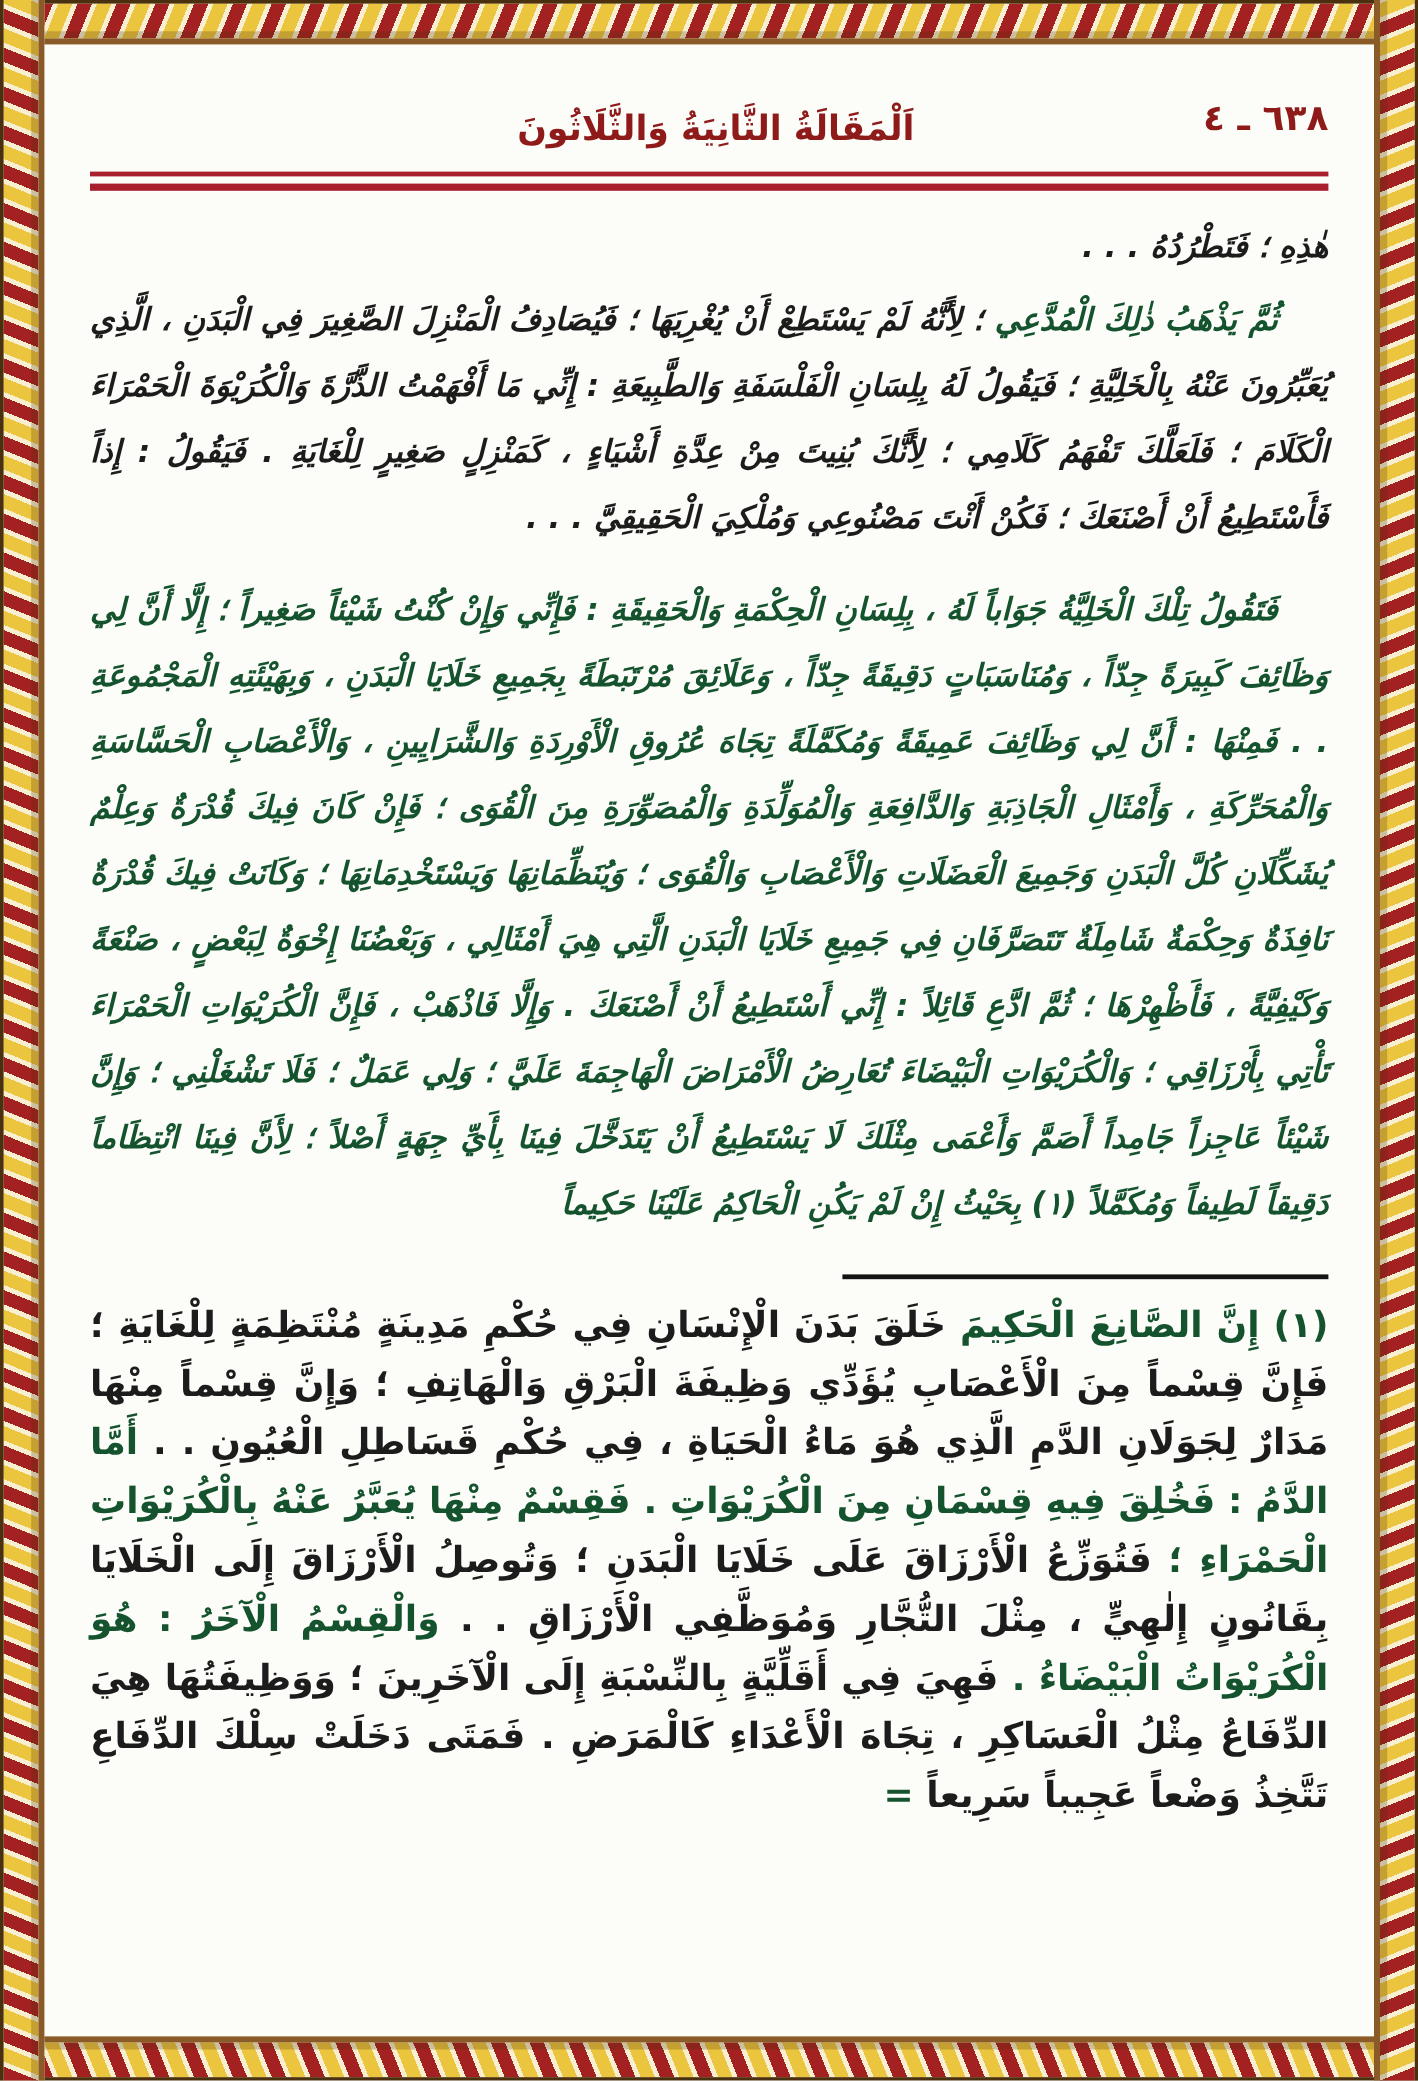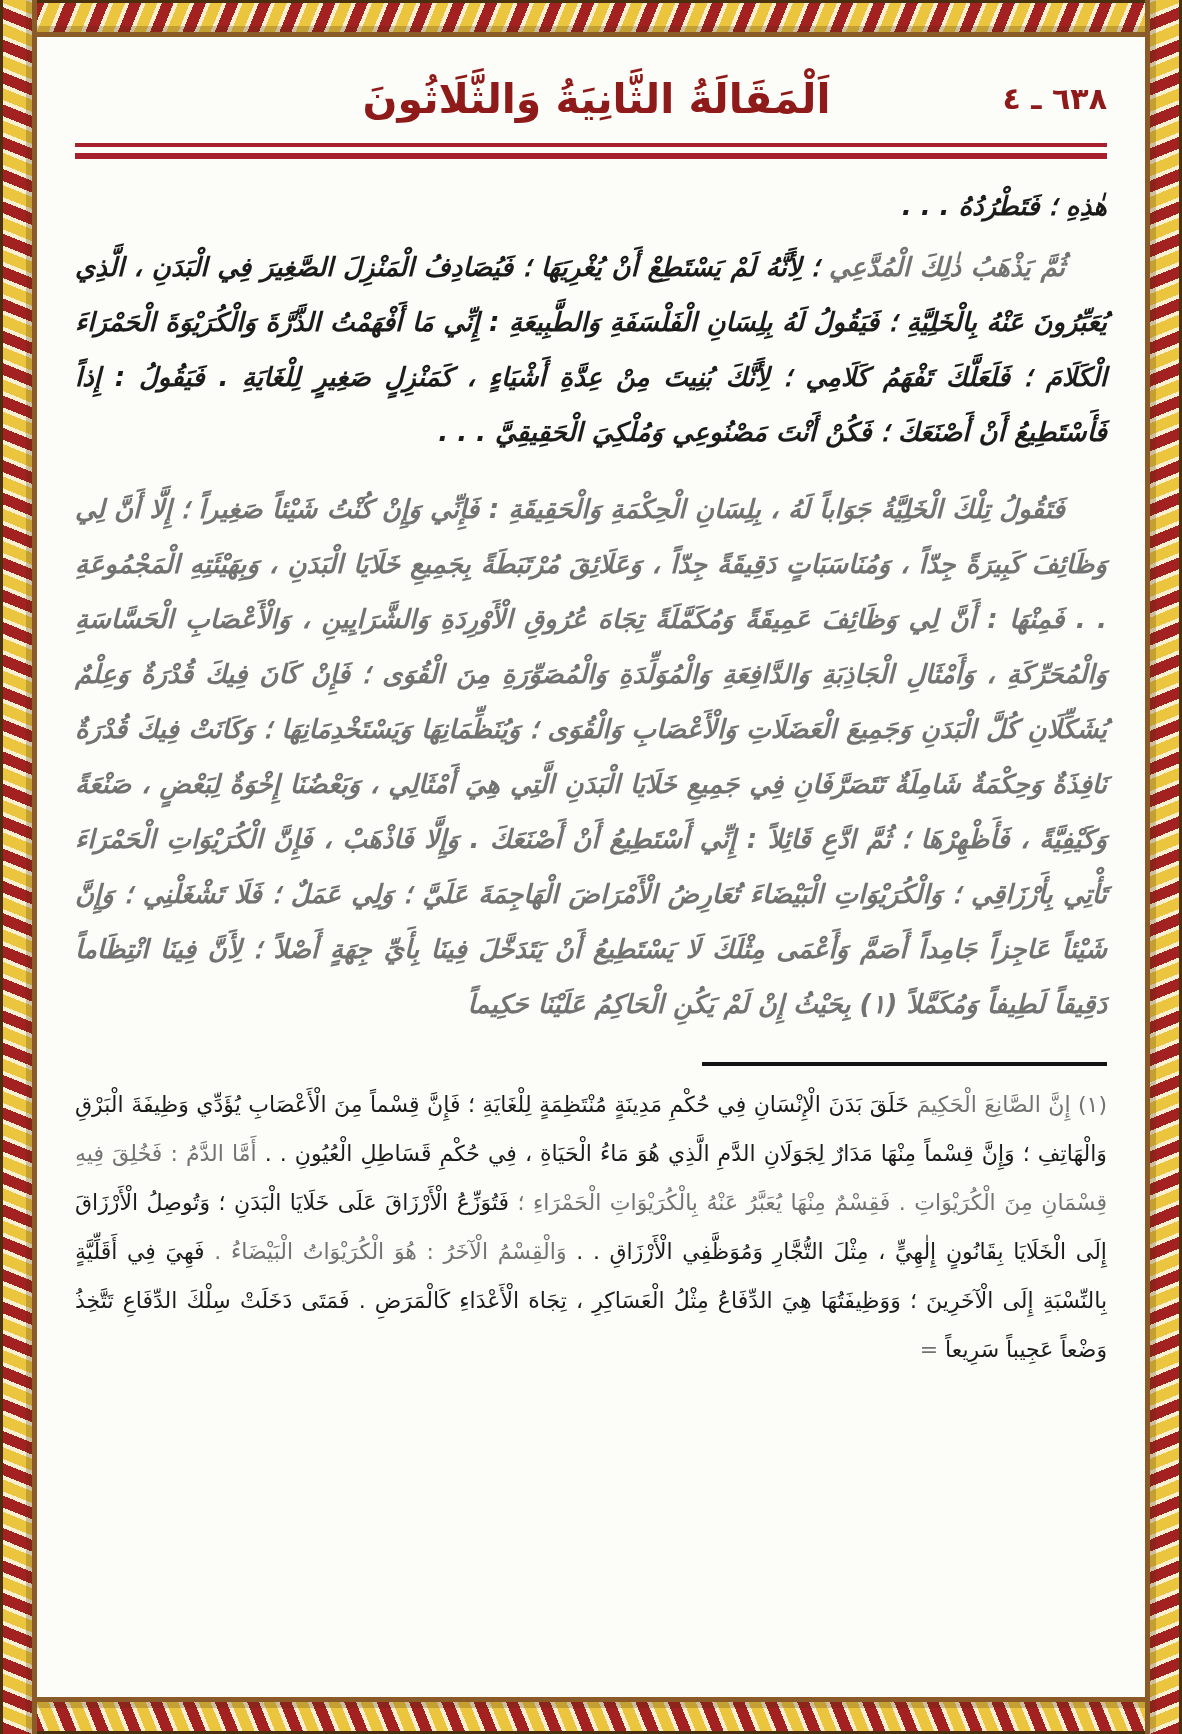--- a/index.html
+++ b/index.html
@@ -39,50 +39,50 @@
     padding:38px 38px 0;
     box-sizing:border-box;
     direction:rtl;
   }
   .hdr{position:relative;height:58px;}
   .hdr .pagenum{
     position:absolute;right:0;top:6px;
     color:#8e1a1a;font-size:30px;font-weight:bold;letter-spacing:2px;
   }
   .hdr .title{
-    position:absolute;left:11px;right:0;top:0;margin:0;
+    position:absolute;left:11px;right:0;top:0;margin:15px;
     text-align:center;
-    color:#8e1a1a;font-size:41px;font-weight:bold;
+    color:#8e1a1a;font-size:29px;font-weight:bold;
   }
   .double-rule{
     margin-top:10px;height:6px;
     border-top:4px solid #a8202e;
     border-bottom:6px solid #a8202e;
   }
   main{
     margin-top:20px;
     font-size:26px;font-weight:bold;
     line-height:55px;
     text-align:justify;
     color:#1c1c1c;
     font-style:italic;
   }
   main p{margin:0;}
   p.p-opening{margin-bottom:6px;}
   p.p-indent{text-indent:42px;}
   p.p-claim{margin-bottom:22px;}
-  .seg-red{color:#737373;}
+  .seg-red{color:#14532d;}
   .seg-black{color:#1c1c1c;}
 
   .footnote-sep{
     width:405px;height:4px;background:#141414;
     margin-top:30px;margin-bottom:14px;
   }
   footer.footnote{
-    font-size:22px;font-weight:normal;
+    font-size:30px;font-weight:bold;
     line-height:49px;
     text-align:justify;
     color:#1c1c1c;
   }
 </style>
 </head>
 <body>
 
 <div class="page">
 

